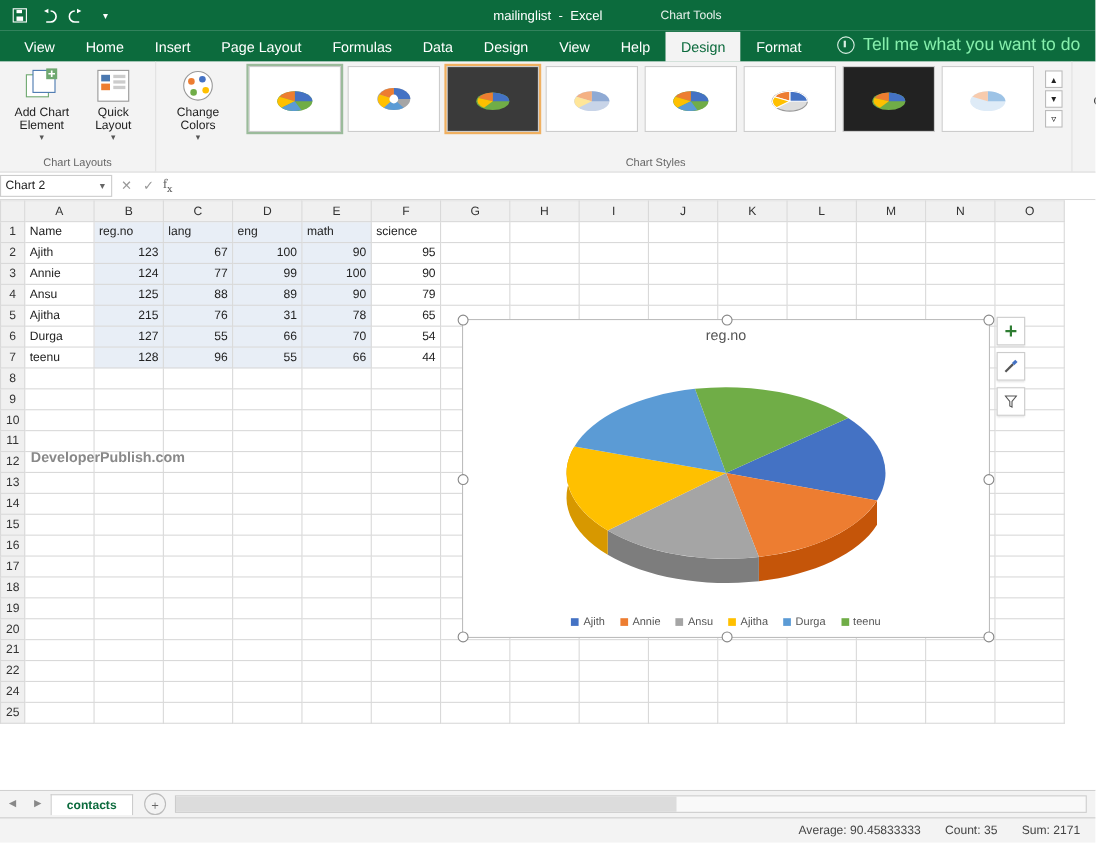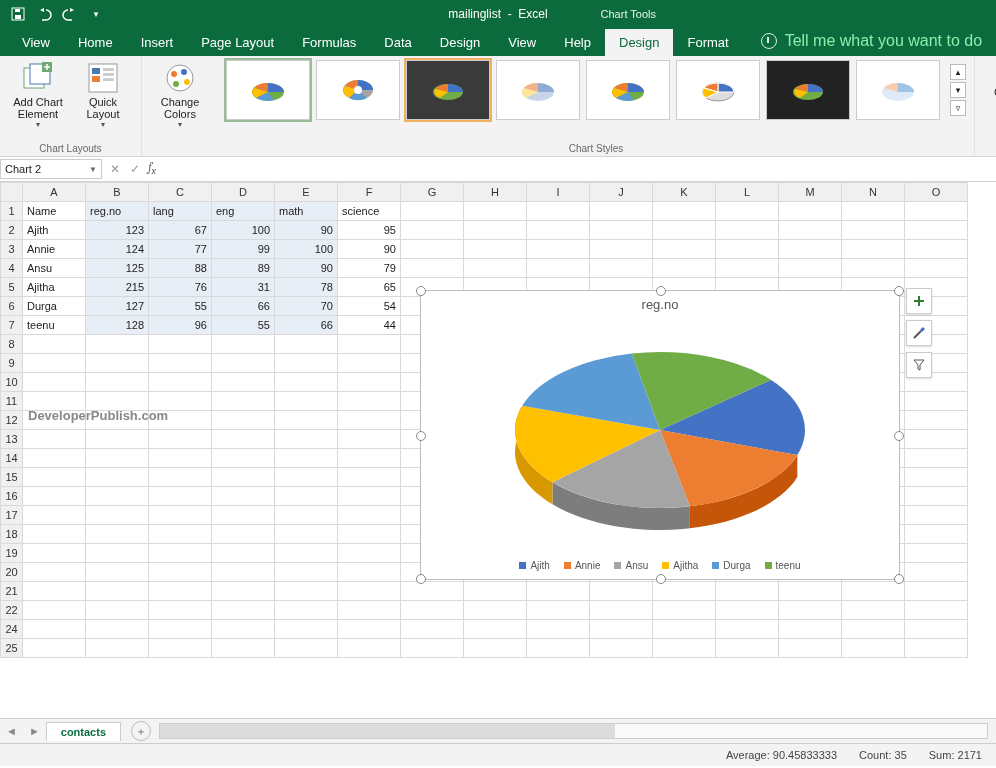--- a/index.html
+++ b/index.html
@@ -28,21 +28,21 @@
   .style-th{width:82px;height:58px;border:1px solid #ccc;background:#fff;display:flex;flex-direction:column;align-items:center;justify-content:center;font-size:8px;color:#888;cursor:pointer}
   .style-th.sel{outline:2px solid #9bbb9b}
   .style-th.hov{outline:2px solid #f0b060}
   .mini-pie{width:44px;height:28px}
   .scroll-col{display:flex;flex-direction:column;gap:2px;margin-left:4px}
   .scroll-col .sb{width:14px;height:14px;border:1px solid #bbb;background:#fff;font-size:9px;display:flex;align-items:center;justify-content:center;cursor:pointer}
   
   .fx-row{height:24px;border-bottom:1px solid #d4d4d4;display:flex;align-items:center;background:#fff}
   .namebox{width:92px;border:1px solid #ccc;margin:2px 0;height:18px;display:flex;align-items:center;justify-content:space-between;padding:0 4px;font-size:11px}
   .fx-btns{display:flex;gap:10px;padding:0 8px;color:#999}
-  .fx-label{font-style:italic;font-family:"Cambria",serif;color:#666;padding-right:6px}
+  .fx-label{font-family:"Cambria",serif;color:#666;padding-right:6px}
   .fx-input{flex:1;height:18px;border:none;font-size:11px}
   
   .grid-area{position:relative;height:536px;overflow:hidden;background:#fff}
   table.sheet{border-collapse:collapse;table-layout:fixed}
   table.sheet th,table.sheet td{border:1px solid #d9d9d9;height:19px;font-size:11px;padding:0 4px;box-sizing:border-box;background:#fff}
   table.sheet th{background:#f0f0f0;font-weight:normal;color:#333;text-align:center}
   table.sheet th.rowh{width:22px}
   table.sheet td{text-align:left}
   table.sheet td.num{text-align:right}
   .selA{background:#e8eef6 !important}

